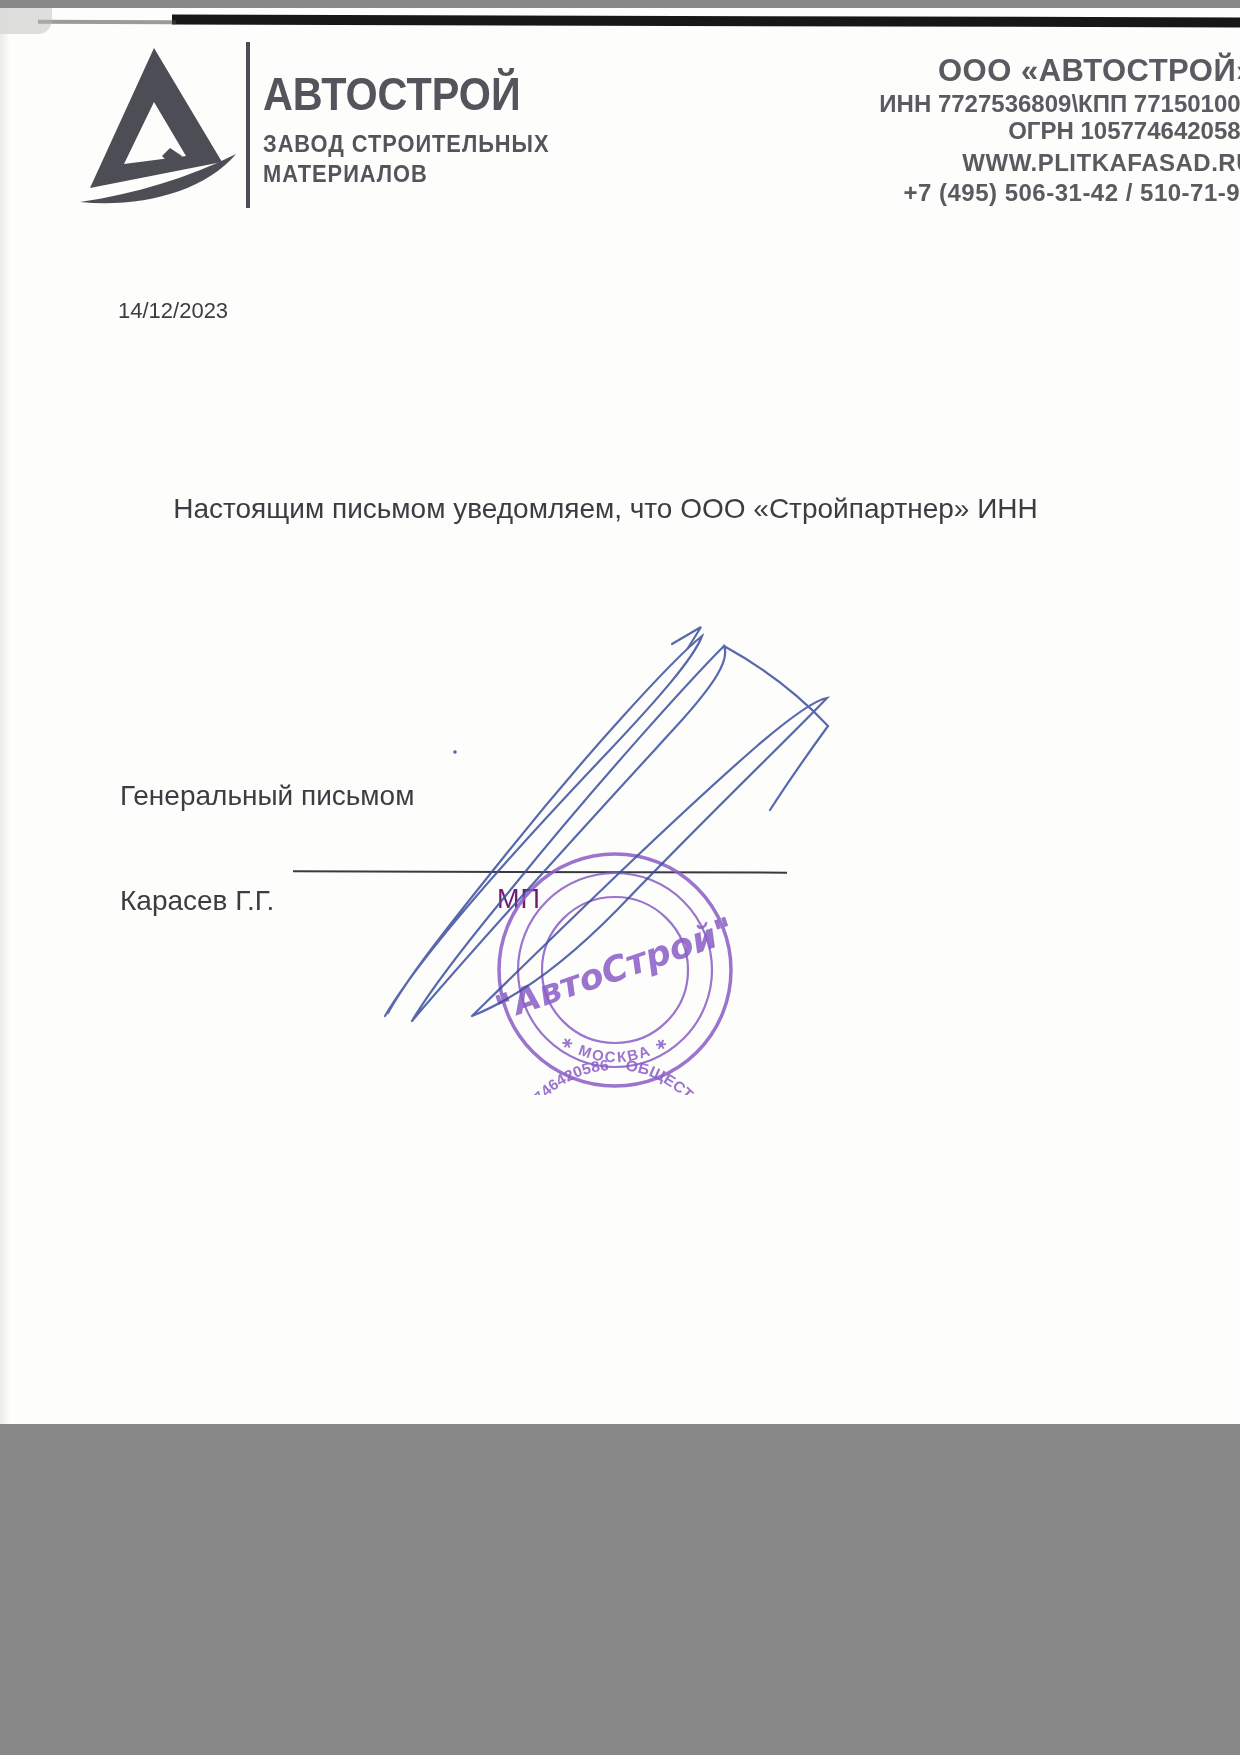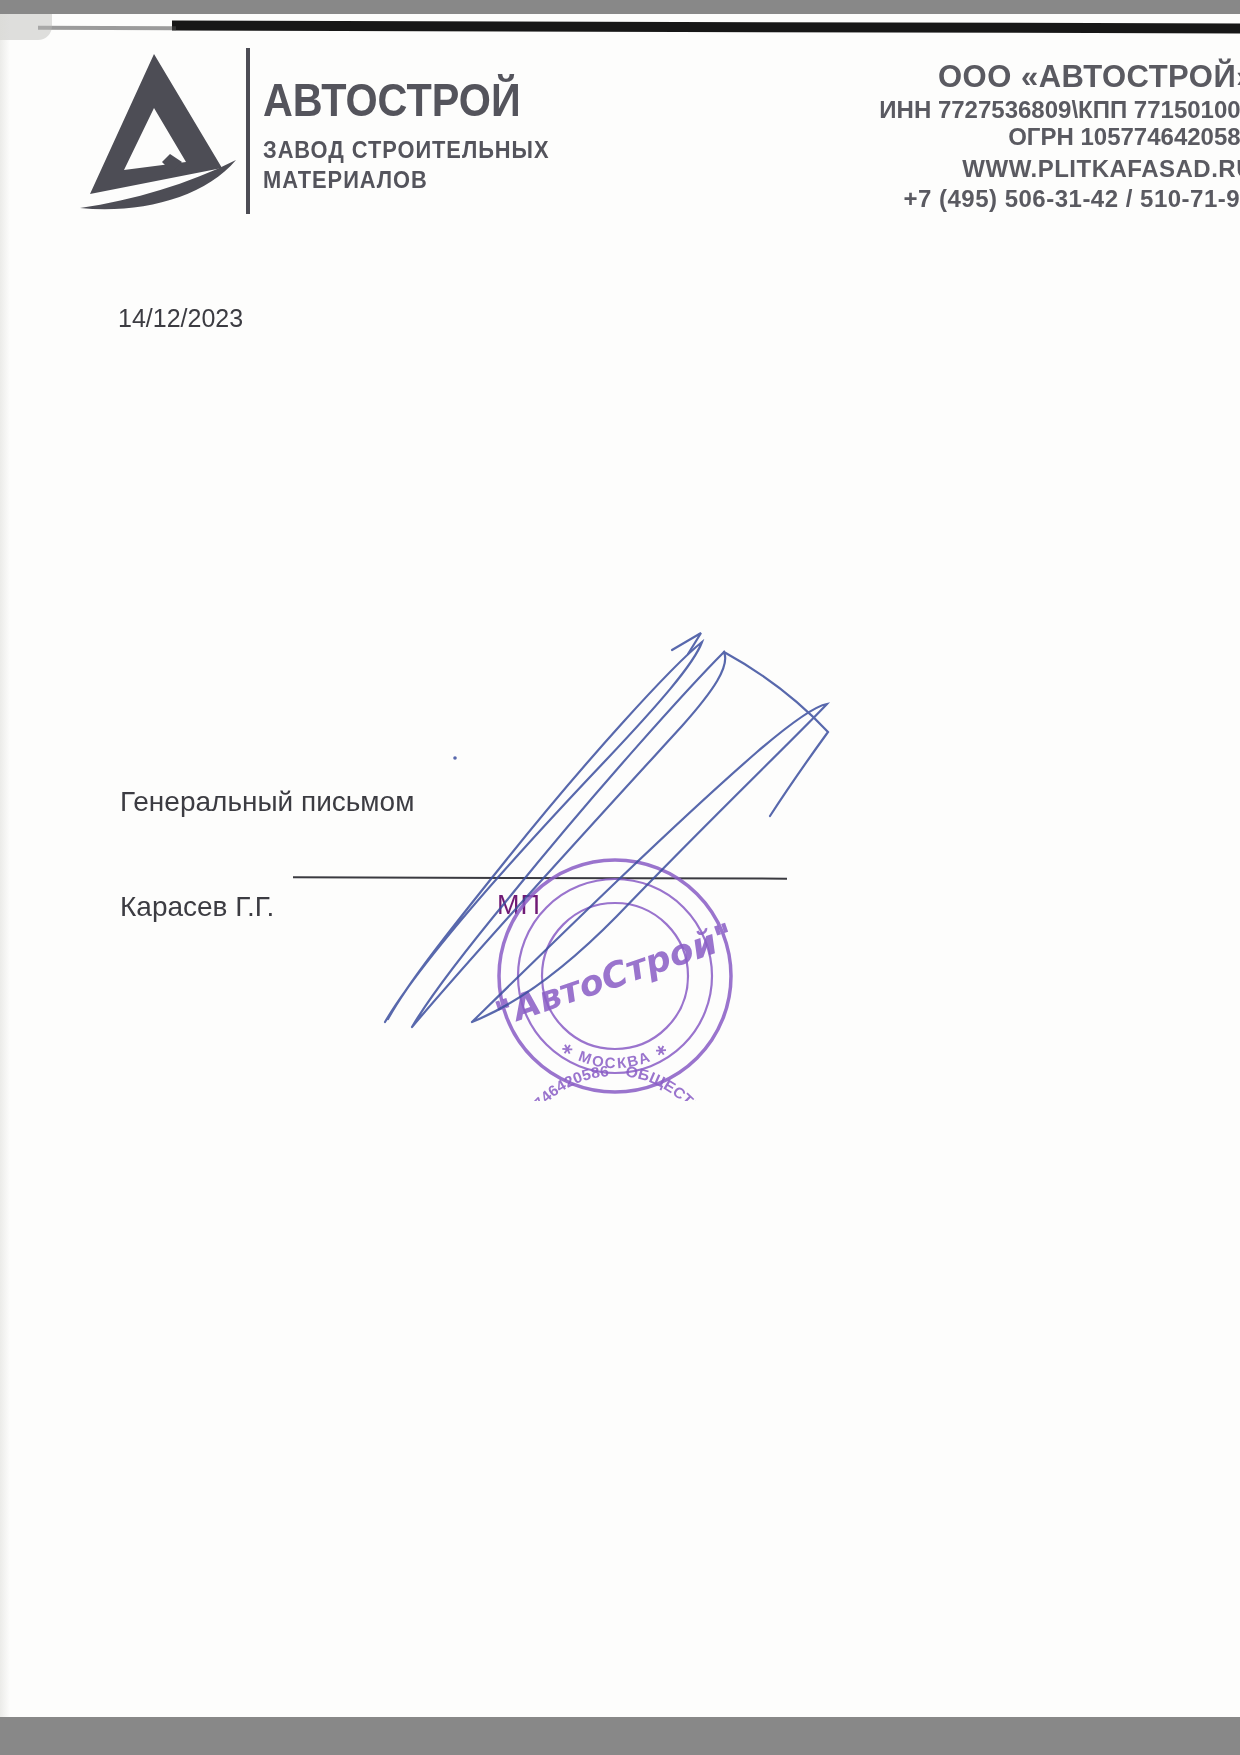--- a/index.html
+++ b/index.html
@@ -1,20 +1,20 @@
 <!DOCTYPE html>
 <html><head>
 <meta charset="utf-8">
 <title>Document</title>
 <style>
   html,body{margin:0;padding:0;background:#888;}
   .page{
     position:relative;
-    width:1240px;height:1703px;
-    margin:14px auto;
+    width:1240px;height:1416px;
+    margin:8px auto;
     background:#fdfdfc;
     overflow:hidden;
     font-family:"Liberation Sans", sans-serif;
     color:#3d3d43;
   }
   
   .scan-top-line{position:absolute;left:172px;top:8px;width:1068px;height:10px;background:#171717;transform:rotate(0.15deg);}
   .scan-top-lead{position:absolute;left:38px;top:12px;width:138px;height:4px;background:#4a4a4a;opacity:.55;transform:rotate(0.3deg);}
   .scan-corner{position:absolute;left:0;top:0;width:52px;height:26px;background:#b9b9b5;opacity:.45;border-radius:0 0 14px 0;}
   .scan-left-strip{position:absolute;left:0;top:0;width:10px;height:100%;background:linear-gradient(to right,#dadad6,rgba(218,218,214,0));opacity:.5;}
@@ -27,21 +27,21 @@
   .brand-sub2{position:absolute;left:263px;top:153px;font-size:23px;font-weight:700;color:#54545c;transform:scaleX(.95);transform-origin:left top;letter-spacing:1px;white-space:nowrap;}
 
   .company-block{position:absolute;right:-14px;top:44px;text-align:right;color:#5a5a61;font-weight:700;white-space:nowrap;}
   .company-name{font-size:31px;line-height:38px;letter-spacing:.5px;}
   .company-inn{font-size:24px;line-height:27px;}
   .company-ogrn{font-size:24px;line-height:27px;}
   .company-web{font-size:24px;line-height:30px;margin-top:4px;letter-spacing:.5px;}
   .company-phones{font-size:24px;line-height:29px;letter-spacing:.5px;}
 
   
-  .date{position:absolute;left:118px;top:290px;font-size:25px;color:#3c3c42;}
+  .date{position:absolute;left:118px;top:290px;font-size:22px;color:#3c3c42;}
   .paragraph{position:absolute;left:128px;top:484px;width:955px;text-align:center;font-size:28px;line-height:33px;color:#3c3c42;}
   .signer-title{position:absolute;left:120px;top:772px;font-size:28px;color:#3c3c42;}
   .signer-name{position:absolute;left:120px;top:877px;font-size:28px;color:#3c3c42;}
   .sign-line{position:absolute;left:293px;top:863px;width:494px;height:2px;background:#3a3a40;transform:rotate(0.15deg);}
   .seal-mark{position:absolute;left:497px;top:876px;font-size:27px;letter-spacing:1px;color:#701a75;}
 
   .stamp-svg{position:absolute;left:490px;top:837px;width:250px;height:250px;}
   .signature-svg{position:absolute;left:372px;top:590px;width:475px;height:430px;}
 </style>
 </head>
@@ -70,21 +70,21 @@
     <div class="company-name">ООО «АВТОСТРОЙ»</div>
     <div class="company-inn">ИНН 7727536809\КПП 771501001</div>
     <div class="company-ogrn">ОГРН 1057746420586</div>
     <div class="company-web">WWW.PLITKAFASAD.RU</div>
     <div class="company-phones">+7 (495) 506-31-42 / 510-71-98</div>
   </div>
 
   <div class="date">14/12/2023</div>
 
   <div class="paragraph">
-    <br>
+    <span>Настоящим письмом уведомляем, что ООО «Стройпартнер» ИНН</span><br>
     <br>
   </div>
 
   <div class="signer-title">Генеральный письмом</div>
   <div class="signer-name">Карасев Г.Г.</div>
   <div class="sign-line"></div>
   <div class="seal-mark">МП</div>
 
   <svg class="stamp-svg" viewBox="0 0 250 250">
     <g fill="none" stroke="currentColor" opacity="0.86" color="#8a5ec6">

